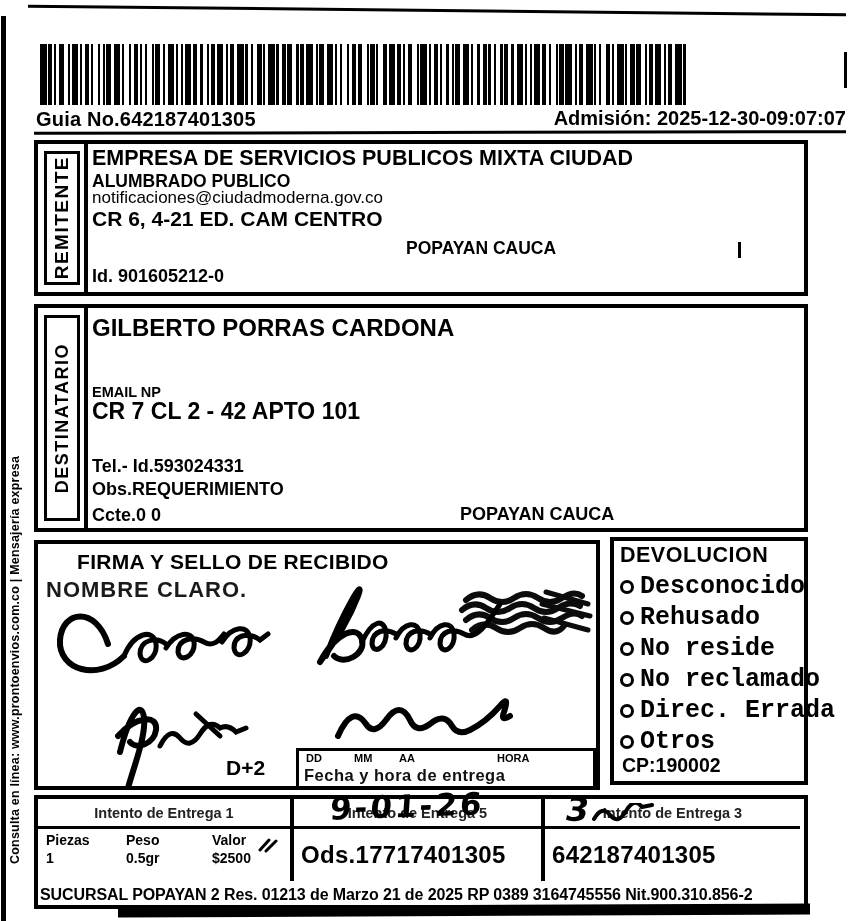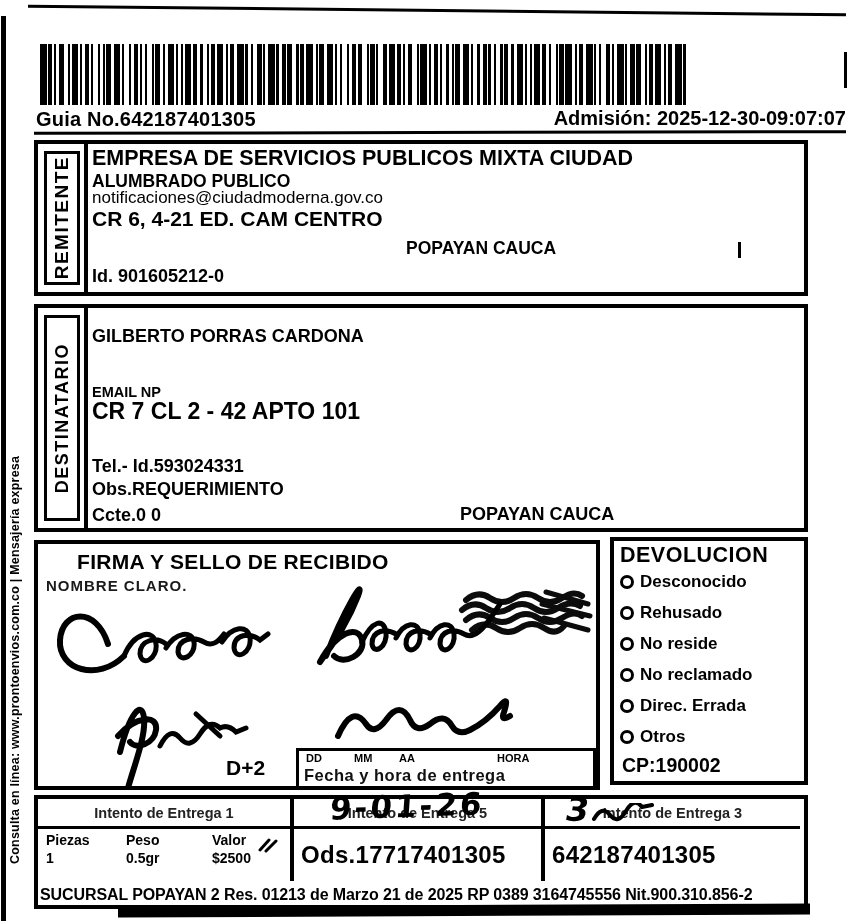--- a/index.html
+++ b/index.html
@@ -42,32 +42,32 @@
   .t-lg  { font-size:21px;  font-weight:bold; }
   .t-md  { font-size:18px;  font-weight:bold; }
   .t-mdr { font-size:17.5px; font-weight:bold; }
   .t-sm  { font-size:17px; }
   .t-xs  { font-size:14.5px; font-weight:bold; }
 
   .stray-mark { position:absolute; left:700px; top:98px; width:3px; height:16px; background:#000; }
 
   
   .firma-title { left:8px; top:6px; font-size:21px; font-weight:bold; letter-spacing:0.3px;margin-left:31px; }
-  .nombre-claro { left:8px; top:33px; font-size:15px; font-weight:bold; color:#1a1a1a; letter-spacing:1px; }
+  .nombre-claro { left:8px; top:33px; font-size:22px; font-weight:bold; color:#1a1a1a; letter-spacing:1px; }
   .sig-svg { position:absolute; left:0; top:0; }
   .d2 { left:188px; top:212px; font-size:21px; font-weight:bold; }
   .fecha-box { position:absolute; left:258px; top:204px; width:300px; height:41px; border:3px solid #000; }
   .fecha-box .mini { position:absolute; top:1px; font-size:11px; font-weight:bold; }
   .fecha-caption { position:absolute; left:5px; top:15px; font-size:16.5px; font-weight:bold; color:#111; letter-spacing:0.5px; }
 
   
   .dev-title { left:6px; top:2px; font-size:21.5px; font-weight:bold; letter-spacing:0.5px; }
   .dev-row { position:absolute; left:6px; display:flex; align-items:center; gap:6px; }
   .radio { width:14px; height:14px; border:3.5px solid #000; border-radius:50%; flex:0 0 auto; }
-  .dev-label { font-size:17px; font-weight:bold; white-space:nowrap; }
+  .dev-label { font-size:25px; font-weight:bold; white-space:nowrap;font-family:Liberation Mono, monospace; }
   .dev-cp { left:8px; top:213px; font-size:19.5px; font-weight:bold; }
 
   
   .btable { position:absolute; left:34px; top:795px; width:774px; height:114px; border:4px solid #000;
             display:grid; grid-template-columns:252px 251px 259px; grid-template-rows:27px 55px; }
   .btable > div { border-left:4px solid #000; border-top:3px solid #000; position:relative; overflow:visible; }
   .btable > div:nth-child(1), .btable > div:nth-child(2), .btable > div:nth-child(3) { border-top:none; }
   .btable > div:nth-child(1), .btable > div:nth-child(4) { border-left:none; }
   .hcell { display:flex; align-items:center; justify-content:center; font-size:14.5px; font-weight:bold; color:#222; }
   .ods-cell, .guia-cell { display:flex; align-items:center; padding-left:7px; font-size:24px; font-weight:bold; letter-spacing:0.3px; }
@@ -322,21 +322,21 @@
     <div class="abs t-mdr" style="left:368px; top:94px;">POPAYAN CAUCA</div>
     <div class="abs t-md" style="left:54px; top:122px;">Id. 901605212-0</div>
     <div class="stray-mark"></div>
   </div>
 
   <div class="obox box-destinatario">
     <div class="strip">
       <span class="vtext" style="font-size:18px;">DESTINATARIO</span>
     </div>
     <div class="vdiv"></div>
-    <div class="abs t-lg" style="left:54px; top:18px; font-size:18px;">GILBERTO  PORRAS CARDONA</div>
+    <div class="abs t-lg" style="left:54px; top:6px; font-size:24px;">GILBERTO  PORRAS CARDONA</div>
     <div class="abs t-xs" style="left:54px; top:76px;">EMAIL NP</div>
     <div class="abs" style="left:54px; top:90px; font-size:23px; font-weight:bold;">CR 7 CL 2 - 42 APTO 101</div>
     <div class="abs t-md" style="left:54px; top:148px;">Tel.- Id.593024331</div>
     <div class="abs t-md" style="left:54px; top:171px;">Obs.REQUERIMIENTO</div>
     <div class="abs t-md" style="left:54px; top:197px;">Ccte.0 0</div>
     <div class="abs t-md" style="left:422px; top:196px;">POPAYAN CAUCA</div>
   </div>
 
   <div class="obox box-firma">
     <div class="abs firma-title">FIRMA Y SELLO DE RECIBIDO</div>

